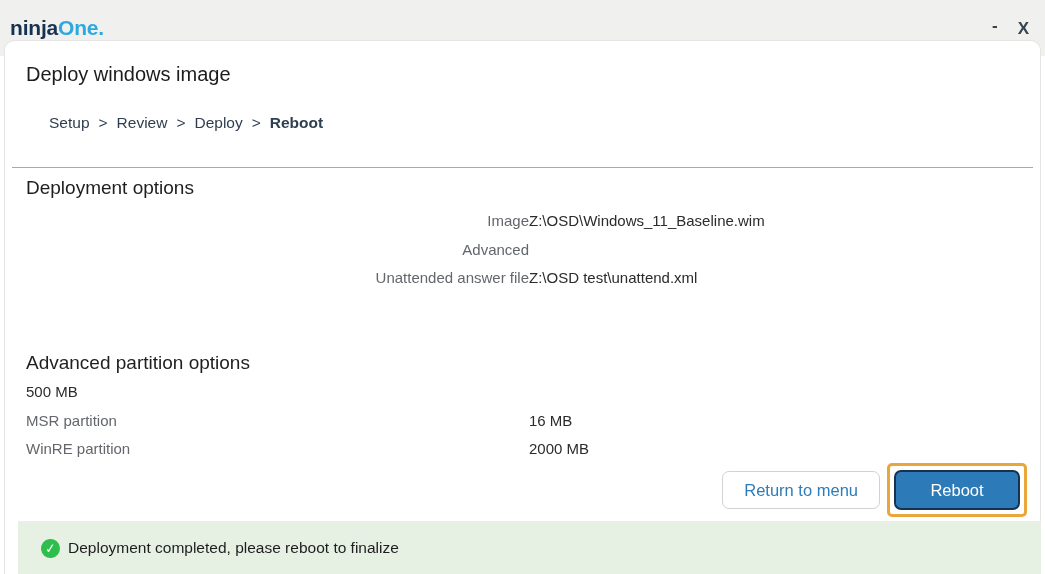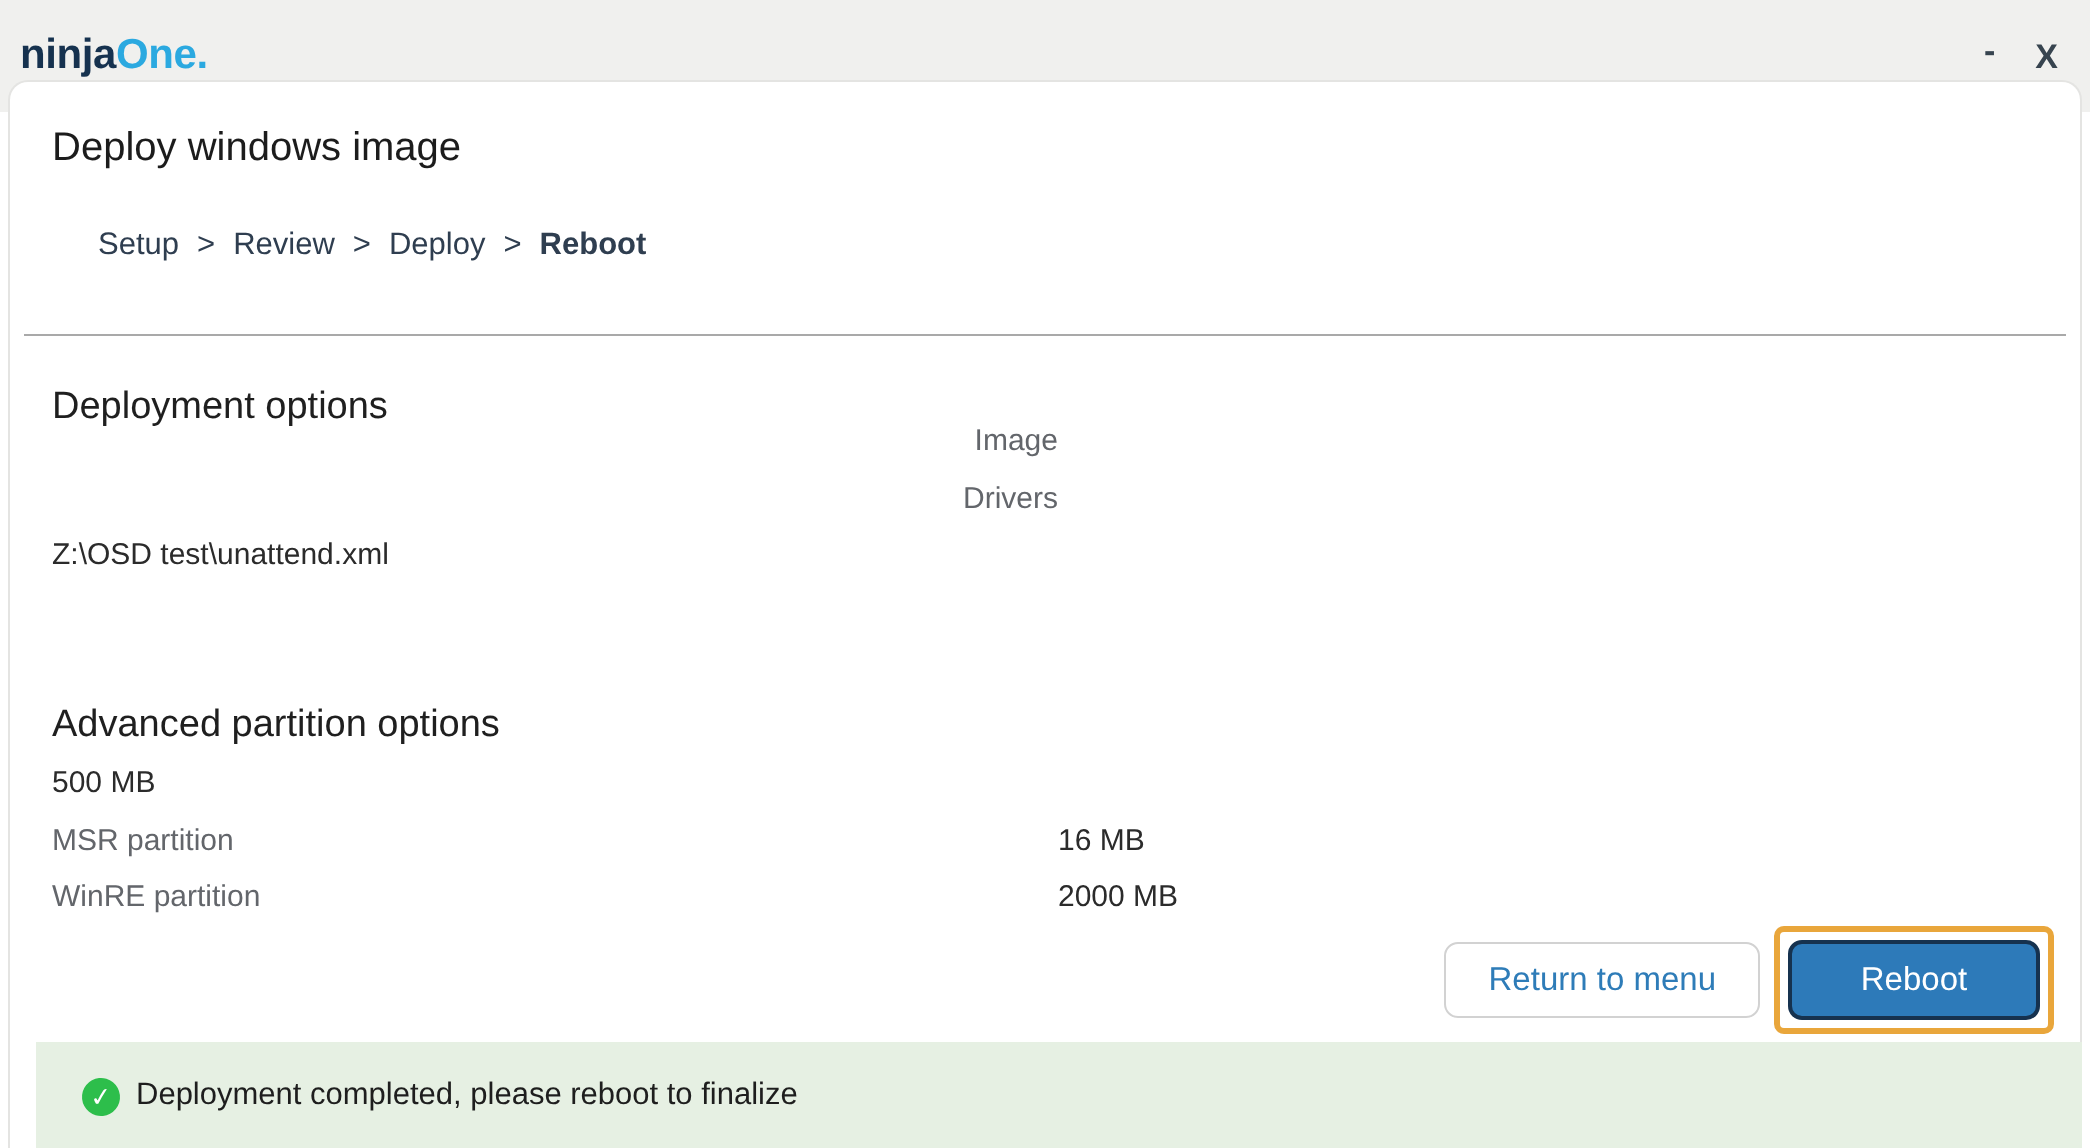--- a/index.html
+++ b/index.html
@@ -58,21 +58,21 @@
 
   .divider {
     position: absolute; top: 126px; left: 7px; right: 7px;
     border: none; border-top: 1px solid #a9a9a9; margin: 0;
   }
 
   .section-title {
     position: absolute; left: 21px;
     margin: 0; font-size: 19px; font-weight: 400; color: #1f1f1f;
   }
-  .sec-deploy    { top: 152px; }
+  .sec-deploy    { top: 136px; }
   .sec-partition { top: 311px; }
 
   .rows { position: absolute; left: 21px; right: 21px; }
   .rows-deploy    { top: 171px; text-align: right; }
   .rows-partition { top: 342px; }
   .row { display: flex; height: 28.5px; font-size: 15px; }
   .row-label { width: 503px; color: #63666B; flex: none; }
   .row-value { color: #2b2b2b; }
 
   
@@ -142,26 +142,28 @@
       <span class="crumb active">Reboot</span>
     </div>
 
     <hr class="divider">
 
     <h2 class="section-title sec-deploy">Deployment options</h2>
 
     <div class="rows rows-deploy">
       <div class="row">
         <span class="row-label">Image</span>
+        <span class="row-value">Z:\OSD\Windows_11_Baseline.wim</span>
       </div>
       <div class="row">
-        <span class="row-label">Drivers</span>
+        <span class="row-label">Advanced</span>
         <span class="row-value"></span>
       </div>
       <div class="row">
+        <span class="row-label">Unattended answer file</span>
         <span class="row-value">Z:\OSD test\unattend.xml</span>
       </div>
     </div>
 
     <h2 class="section-title sec-partition">Advanced partition options</h2>
 
     <div class="rows rows-partition">
       <div class="row">
         <span class="row-value">500 MB</span>
       </div>

